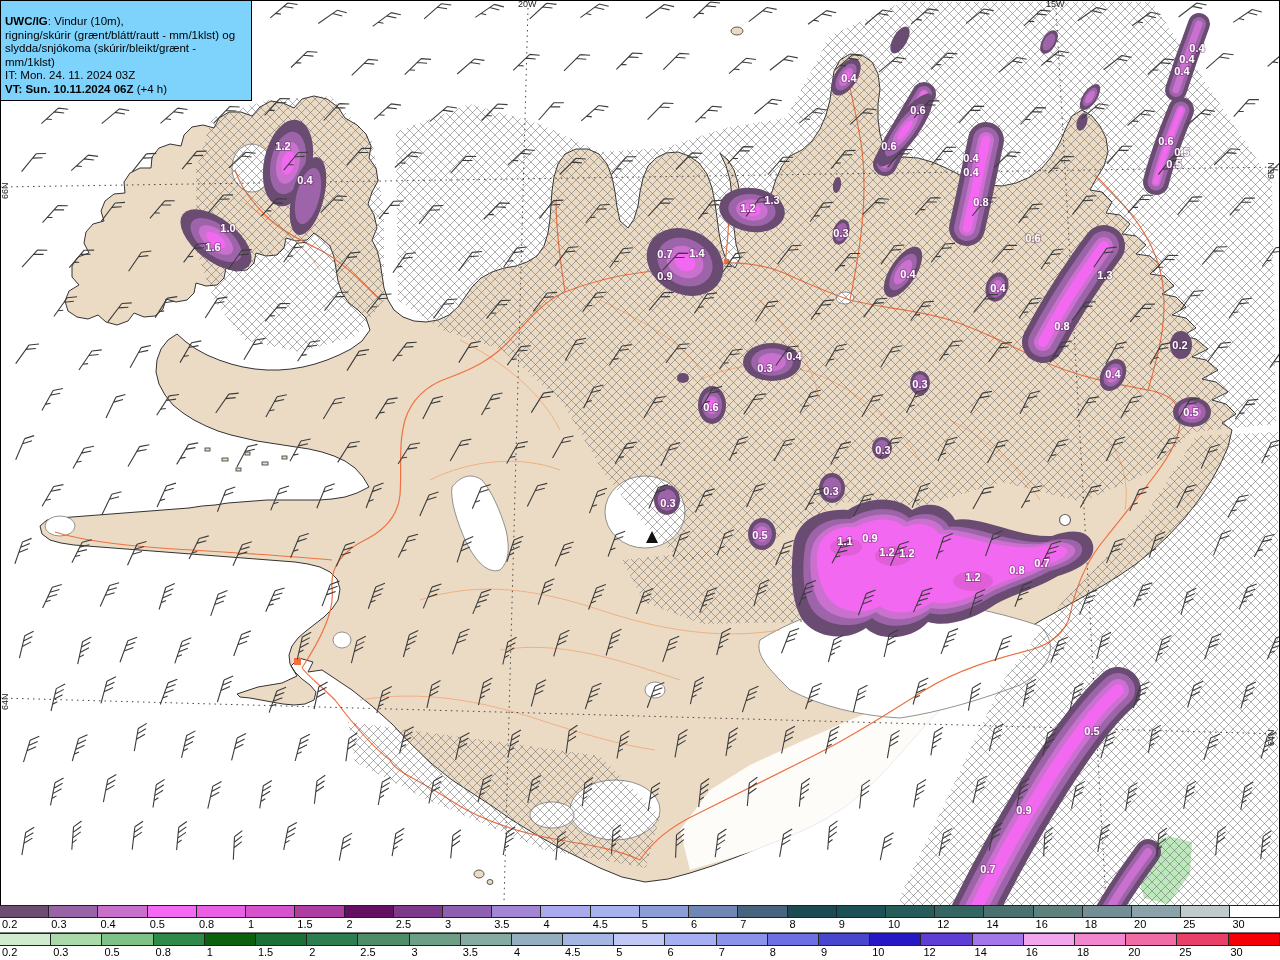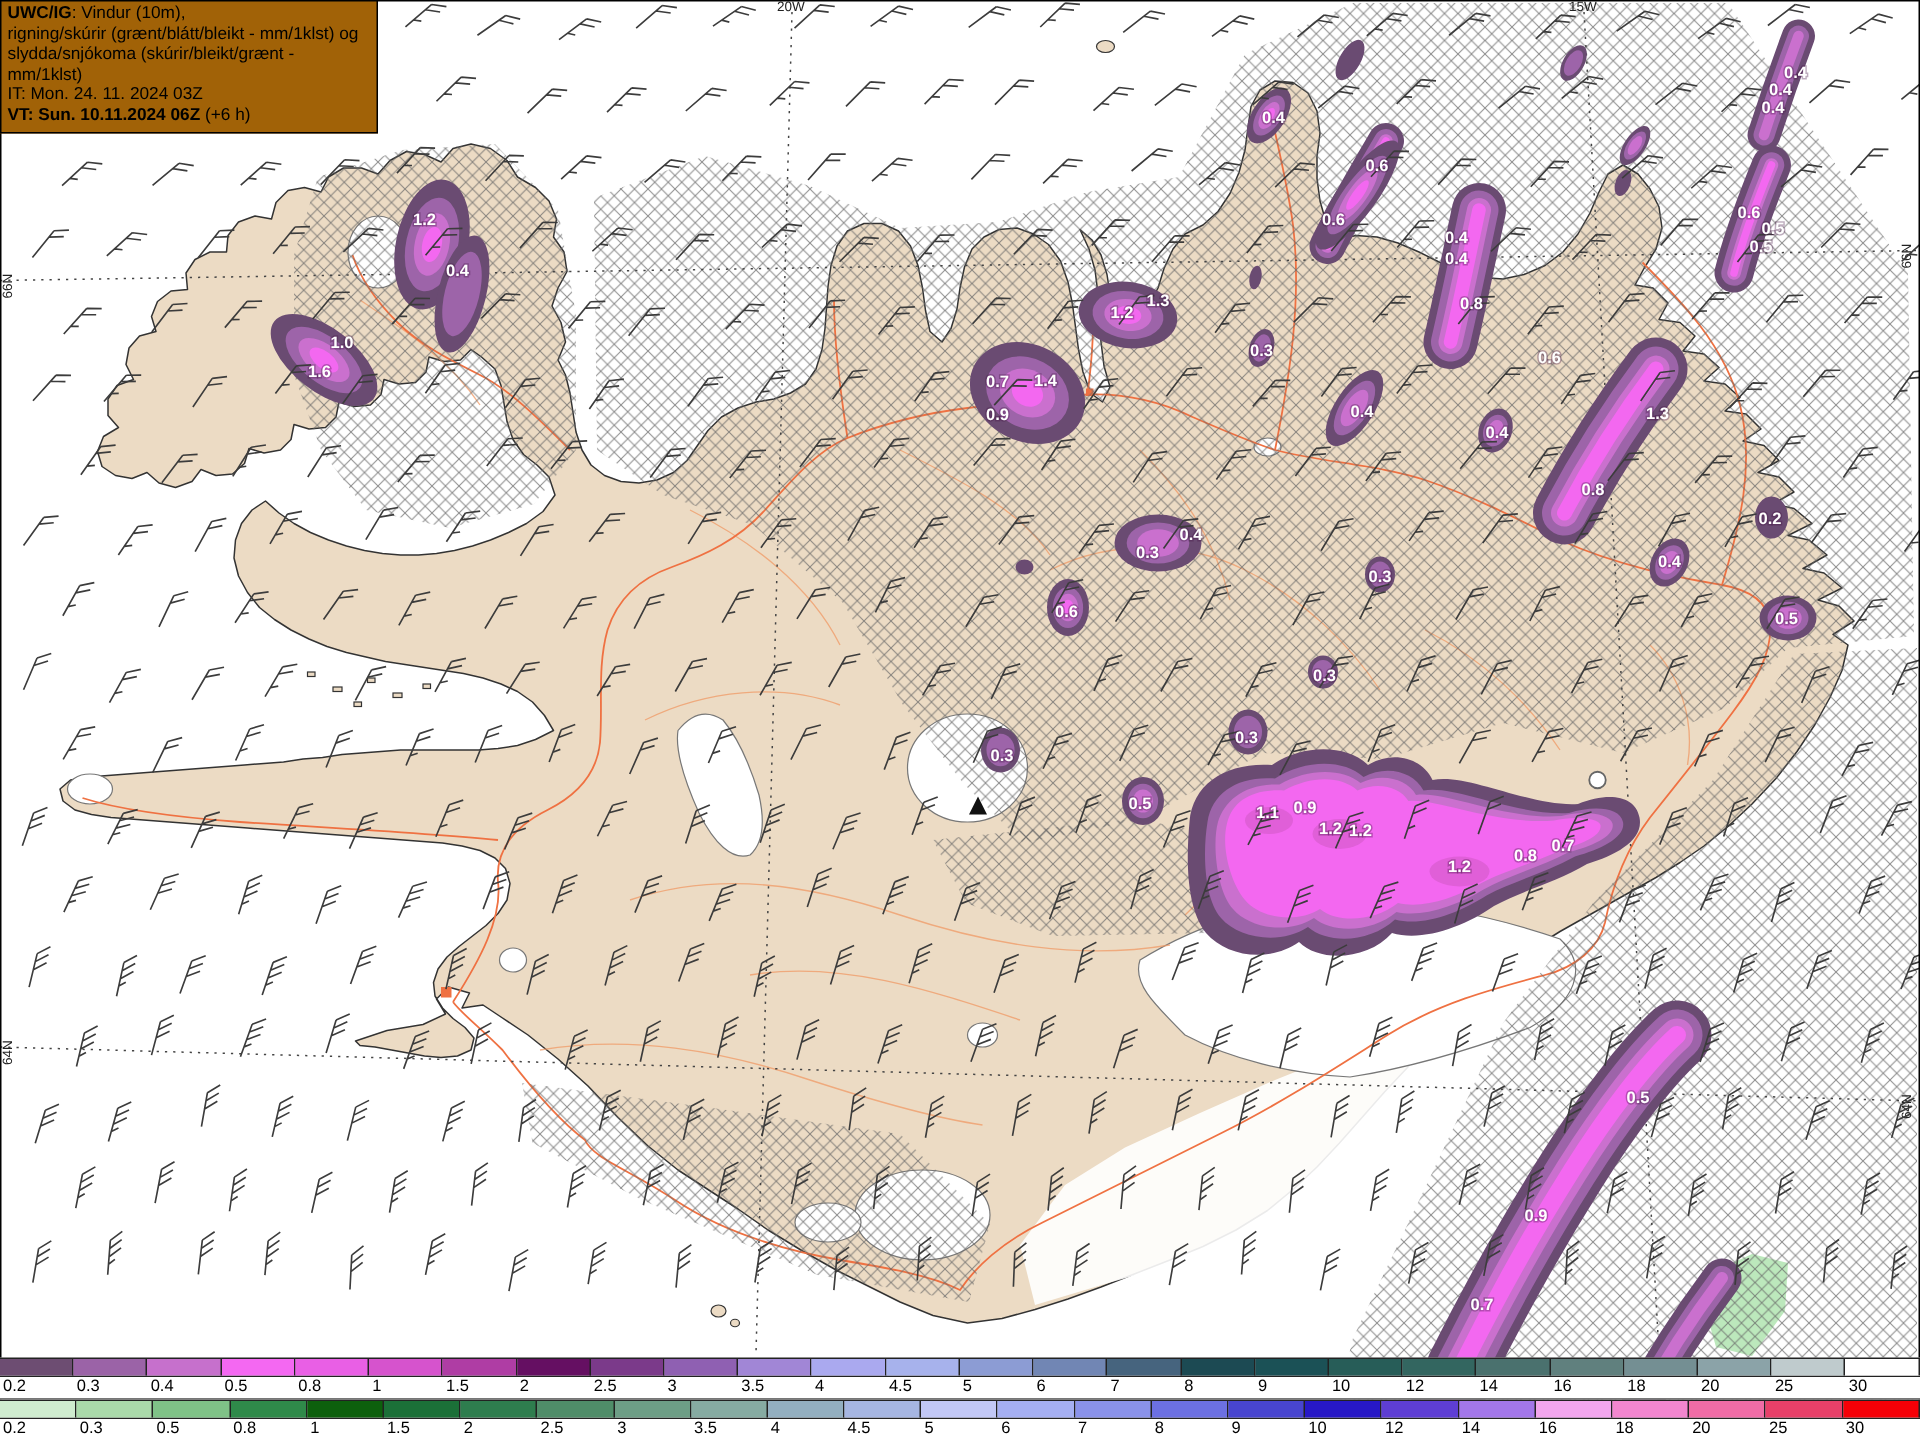--- a/index.html
+++ b/index.html
@@ -1,20 +1,20 @@
 <!DOCTYPE html>
 <html><head>
 <meta charset="utf-8">
 <style>
   html,body{margin:0;padding:0;background:#fff;}
   #stage{position:relative;width:1280px;height:960px;overflow:hidden;background:#fff;
          font-family:"Liberation Sans",sans-serif;outline:1px solid #000;}
   #mapsvg{position:absolute;left:0;top:0;}
-  #legend-box{position:absolute;left:0;top:0;width:242px;background:#a16207;border:1px solid #000;
-              padding:2px 4px 3px 4px;font-size:11.5px;line-height:13.6px;color:#000;z-index:5;}
+  #legend-box{position:absolute;left:0;top:0;width:242px;background:#7dd3fc;border:1px solid #000;
+              padding:14px 4px 3px 4px;font-size:11.5px;line-height:13.6px;color:#000;z-index:5;}
   .lb-b{font-weight:bold;}
   #colorbars{position:absolute;left:0;top:905px;width:1280px;z-index:6;}
   .cbar{display:flex;height:13px;border-top:1px solid #222;border-bottom:1px solid #222;box-sizing:border-box;background:#fff;}
   .cbar .seg{height:100%;flex:none;border-right:1px solid #222;box-sizing:border-box;}
   .cbl{display:flex;height:14px;background:#fff;border-bottom:1px solid #777;}
   .cbl .lab{flex:none;font-size:11px;line-height:13px;padding-left:2px;box-sizing:border-box;color:#000;overflow:visible;white-space:nowrap;}
   text.plabel{font-family:"Liberation Sans",sans-serif;font-size:11px;font-weight:bold;fill:#fff;
               stroke:rgba(70,20,70,.35);stroke-width:2px;paint-order:stroke;text-anchor:middle;}
   text.gratlab{font-family:"Liberation Sans",sans-serif;font-size:9px;fill:#222;}
 </style>
@@ -763,24 +763,24 @@
         <text x="1092" y="735" class="plabel">0.5</text>
         <text x="1024" y="814" class="plabel">0.9</text>
         <text x="988" y="873" class="plabel">0.7</text>
       </g>
 
     <rect x="0.5" y="0.5" width="1279" height="959" fill="none" stroke="#000" stroke-width="1"></rect>
   </svg>
 
   <div id="legend-box">
     <div><span class="lb-b">UWC/IG</span><span>: Vindur (10m),</span></div>
-    <div>rigning/skúrir (grænt/blátt/bleikt - mm/1klst) og</div>
+    <div>rigning/skúrir (grænt/blátt/rautt - mm/1klst) og</div>
     <div>slydda/snjókoma (skúrir/bleikt/grænt - mm/1klst)</div>
     <div>IT: Mon. 24. 11. 2024 03Z</div>
-    <div><span class="lb-b">VT: Sun. 10.11.2024 06Z</span><span> (+6 h)</span></div>
+    <div><span class="lb-b">VT: Sun. 10.11.2024 06Z</span><span> (+4 h)</span></div>
   </div>
 
   <div id="colorbars">
     <div id="bar-snow" class="cbar">
         <div class="seg" style="width: 49.2308px; background: rgb(109, 77, 114);"></div>
         <div class="seg" style="width: 49.2308px; background: rgb(155, 99, 167);"></div>
         <div class="seg" style="width: 49.2308px; background: rgb(198, 112, 204);"></div>
         <div class="seg" style="width: 49.2308px; background: rgb(244, 104, 242);"></div>
         <div class="seg" style="width: 49.2308px; background: rgb(233, 95, 229);"></div>
         <div class="seg" style="width: 49.2308px; background: rgb(214, 83, 205);"></div>

